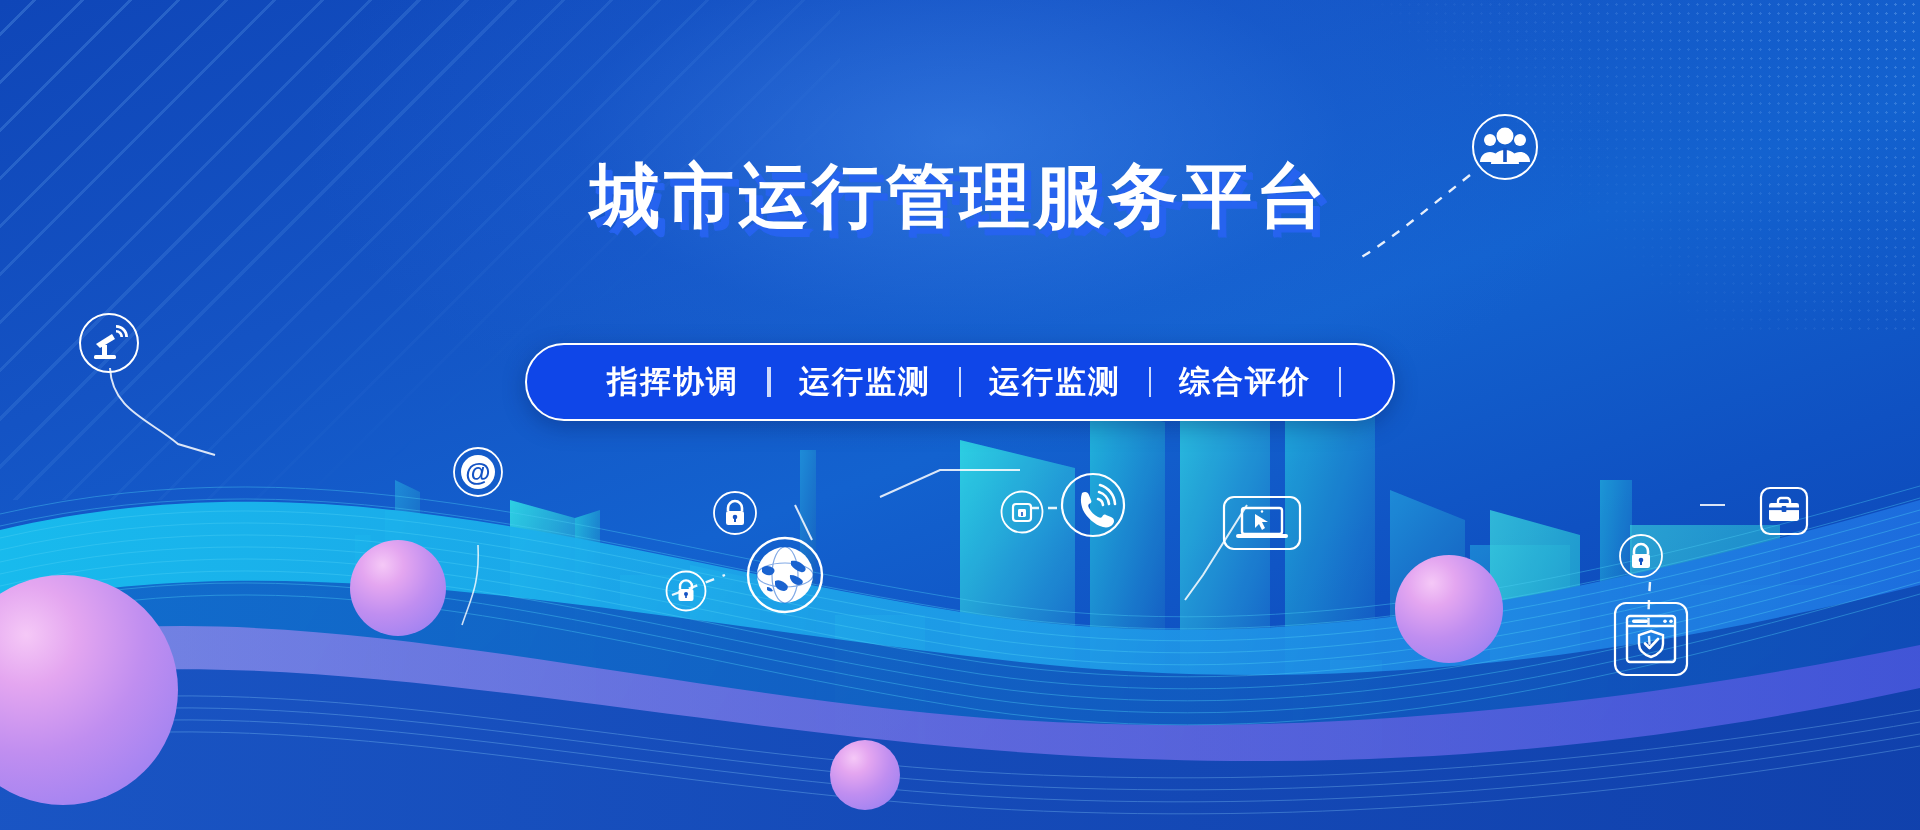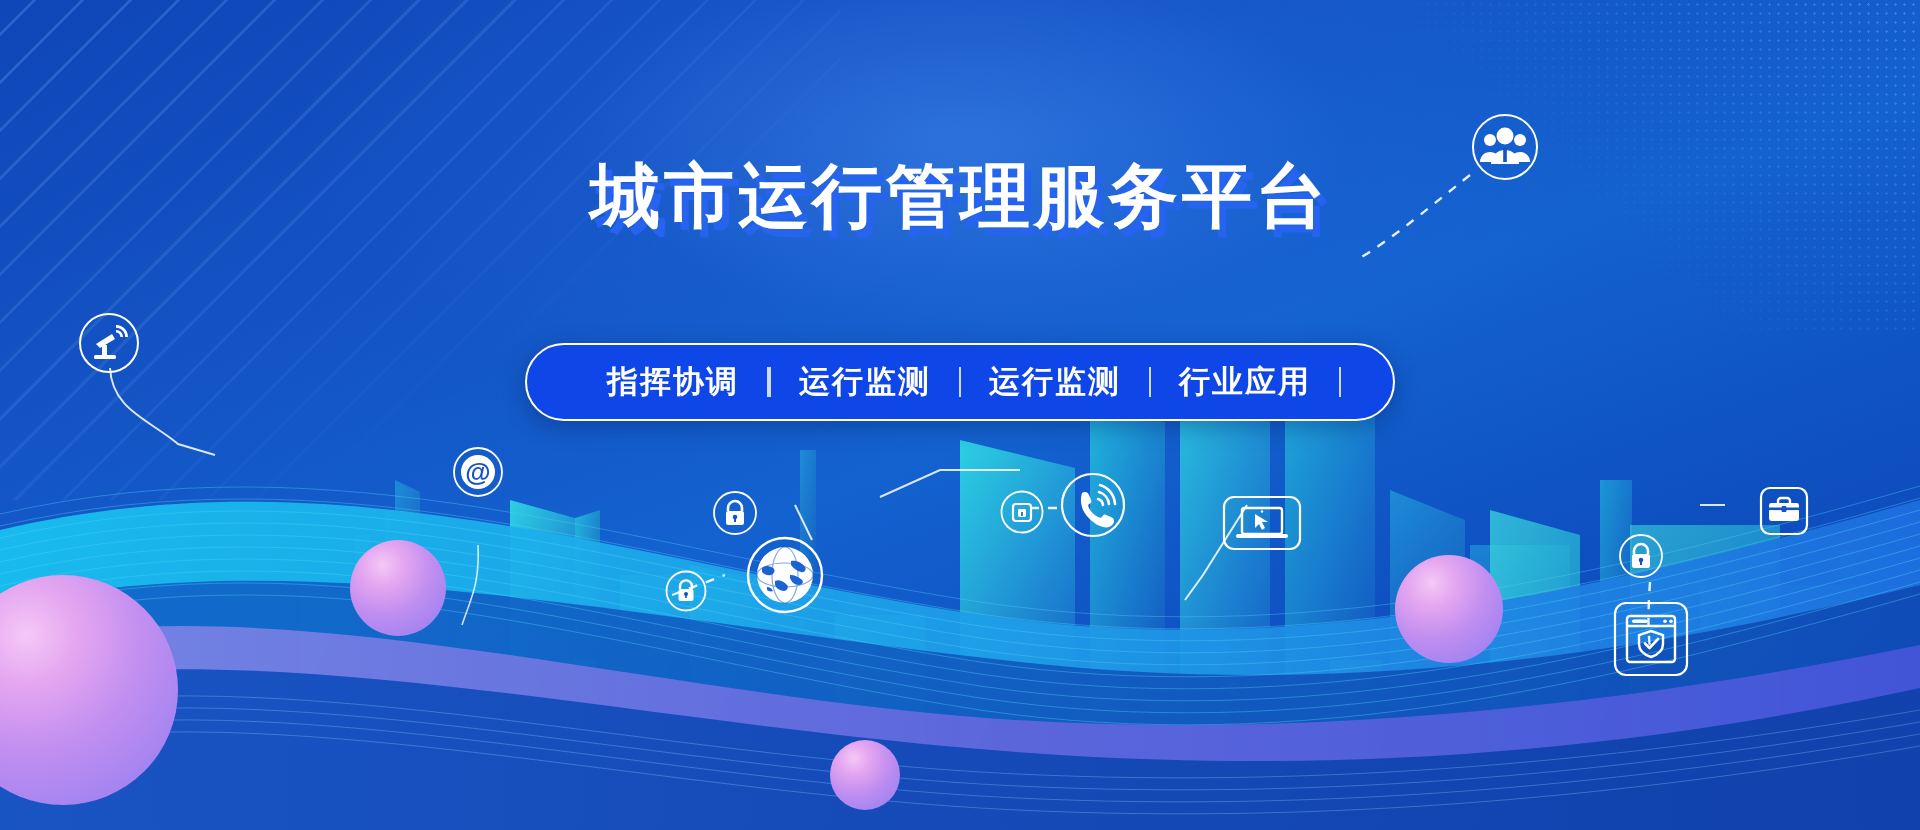--- a/index.html
+++ b/index.html
@@ -347,17 +347,17 @@
   </div>
 
   <nav class="nav">
     <span class="nav-item">指挥协调</span>
     <span class="nav-sep"></span>
     <span class="nav-sep"></span>
     <span class="nav-item">运行监测</span>
     <span class="nav-sep"></span>
     <span class="nav-item">运行监测</span>
     <span class="nav-sep"></span>
-    <span class="nav-item">行业应用</span>
+    <span class="nav-item">综合评价</span>
     <span class="nav-sep"></span>
   </nav>
 
 </div>
 
 </body></html>

